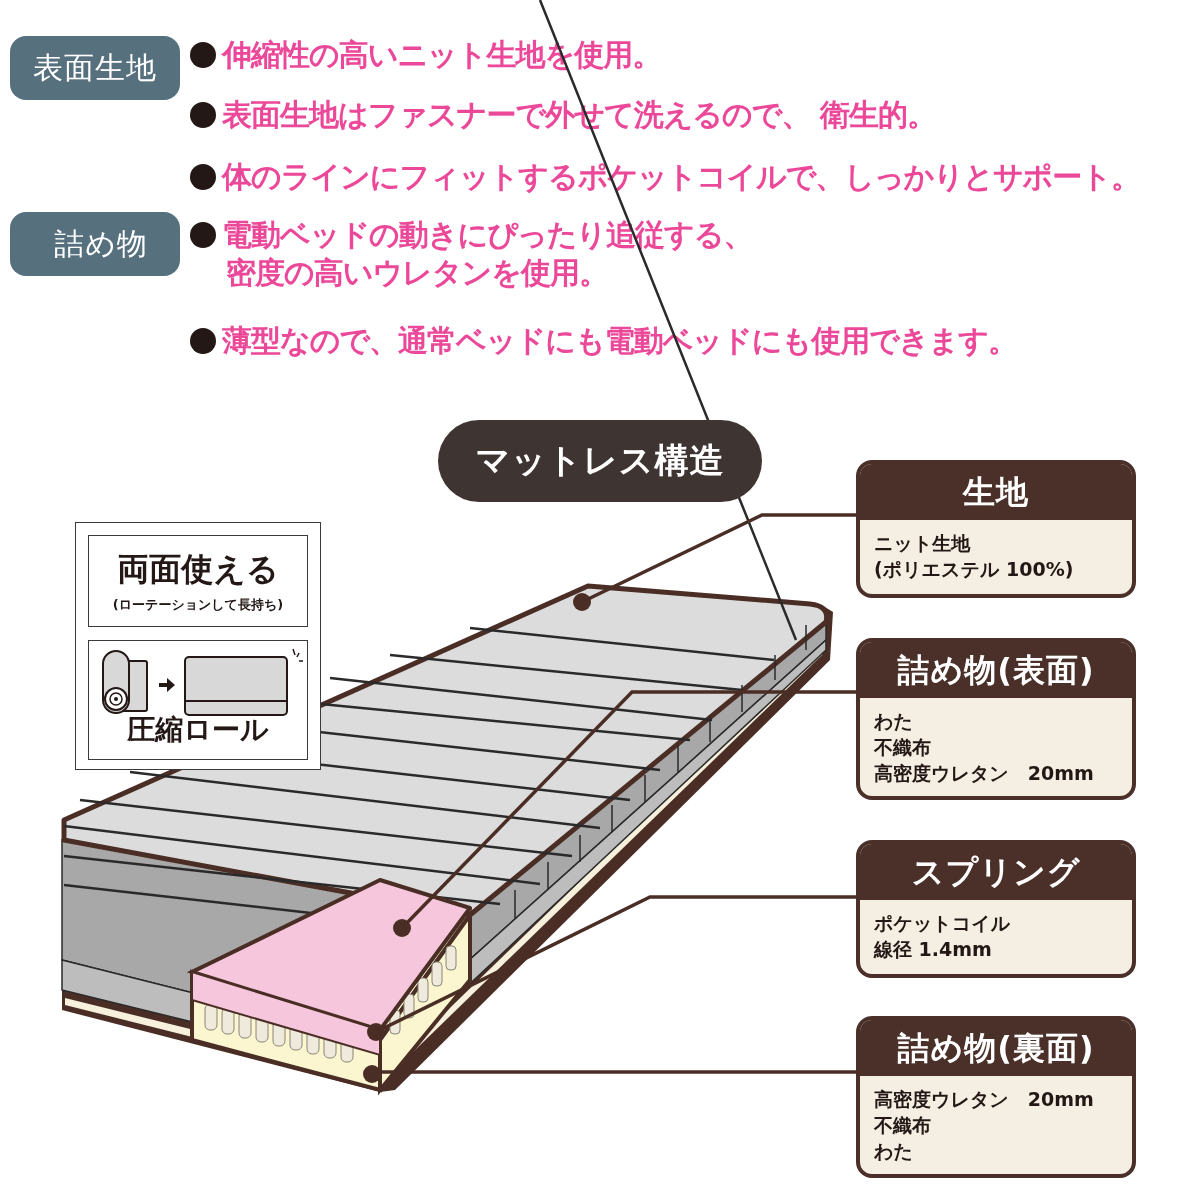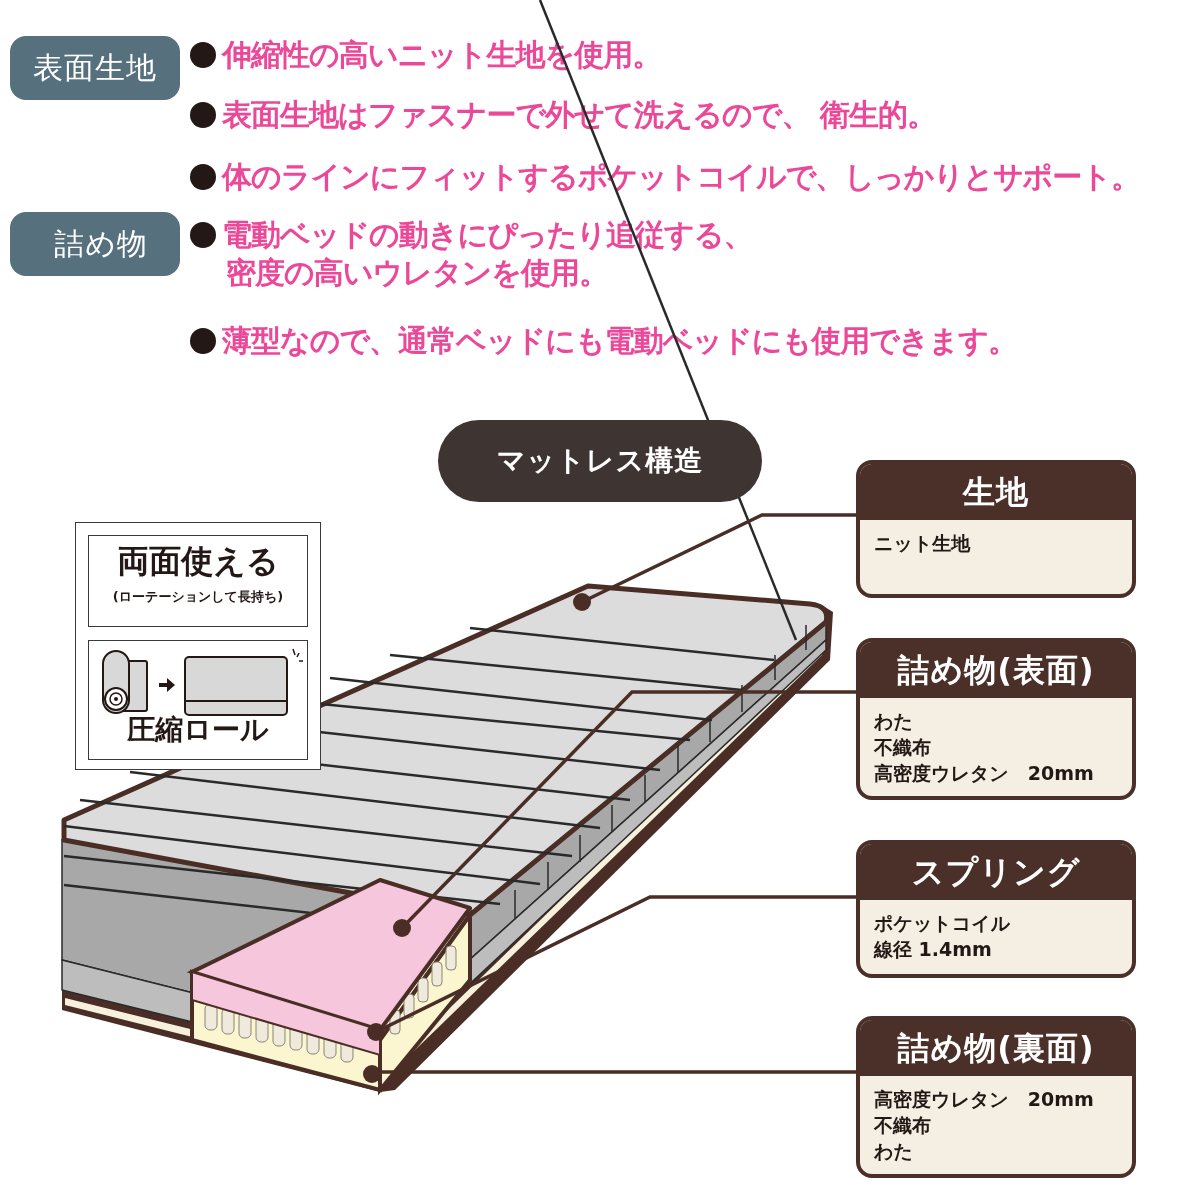--- a/index.html
+++ b/index.html
@@ -15,30 +15,30 @@
   .bullet {
     position: absolute; font-size: 30px; font-weight: bold; color: #ec4899;
     white-space: nowrap; letter-spacing: -1px; line-height: 38px;
   }
   .bullet .dot { display: inline-block; width: 26px; height: 26px; background: #231815; border-radius: 50%; margin-right: 6px; vertical-align: -3px; }
   .bullet .cont { display: block; padding-left: 36px; }
 
   .pill {
     position: absolute; left: 438px; top: 420px; width: 324px; height: 82px;
     background: #3e3432; border-radius: 41px; color: #fff;
-    font-size: 28px; font-weight: bold; display: flex; align-items: center; justify-content: center;
+    font-size: 34px; font-weight: bold; display: flex; align-items: center; justify-content: center;
     letter-spacing: 1px;
   }
 
   .info {
     position: absolute; left: 75px; top: 522px; width: 246px; height: 248px;
     border: 1.5px solid #3a3a3a; background: #fff;
   }
   .info .box1 { position: absolute; left: 12px; top: 12px; width: 220px; height: 92px; border: 1.5px solid #3a3a3a; text-align: center; }
-  .info .box1 .t1 { font-size: 32px; font-weight: bold; margin-top: 4px; letter-spacing: 0px; }
+  .info .box1 .t1 { font-size: 32px; font-weight: bold; margin-top: 12px; letter-spacing: 0px; }
   .info .box1 .t2 { font-size: 13px; font-weight: bold; margin-top: 4px; }
   .info .box2 { position: absolute; left: 12px; top: 117px; width: 220px; height: 120px; border: 1.5px solid #3a3a3a; }
   .info .box2 .t3 { position: absolute; left: 0; right: 0; bottom: 10px; text-align: center; font-size: 28px; font-weight: bold; }
 
   .card {
     position: absolute; left: 856px; width: 280px;
     border: 4px solid #4a3028; border-radius: 16px; overflow: hidden; background: #f4efe2;
   }
   .card .head {
     background: #4a3028; color: #fff; font-size: 32px; font-weight: bold;
@@ -177,20 +177,21 @@
       </g>
     </svg>
     <div class="t3">圧縮ロール</div>
   </div>
 </div>
 
 <div class="card" style="top:460px; height:138px;">
   <div class="head">生地</div>
   <div class="body">
     <div>ニット生地</div>
+    <div>(ポリエステル 100%)</div>
   </div>
 </div>
 
 <div class="card" style="top:638px; height:162px;">
   <div class="head">詰め物(表面)</div>
   <div class="body">
     <div>わた</div>
     <div>不織布</div>
     <div>高密度ウレタン　20mm</div>
   </div>

